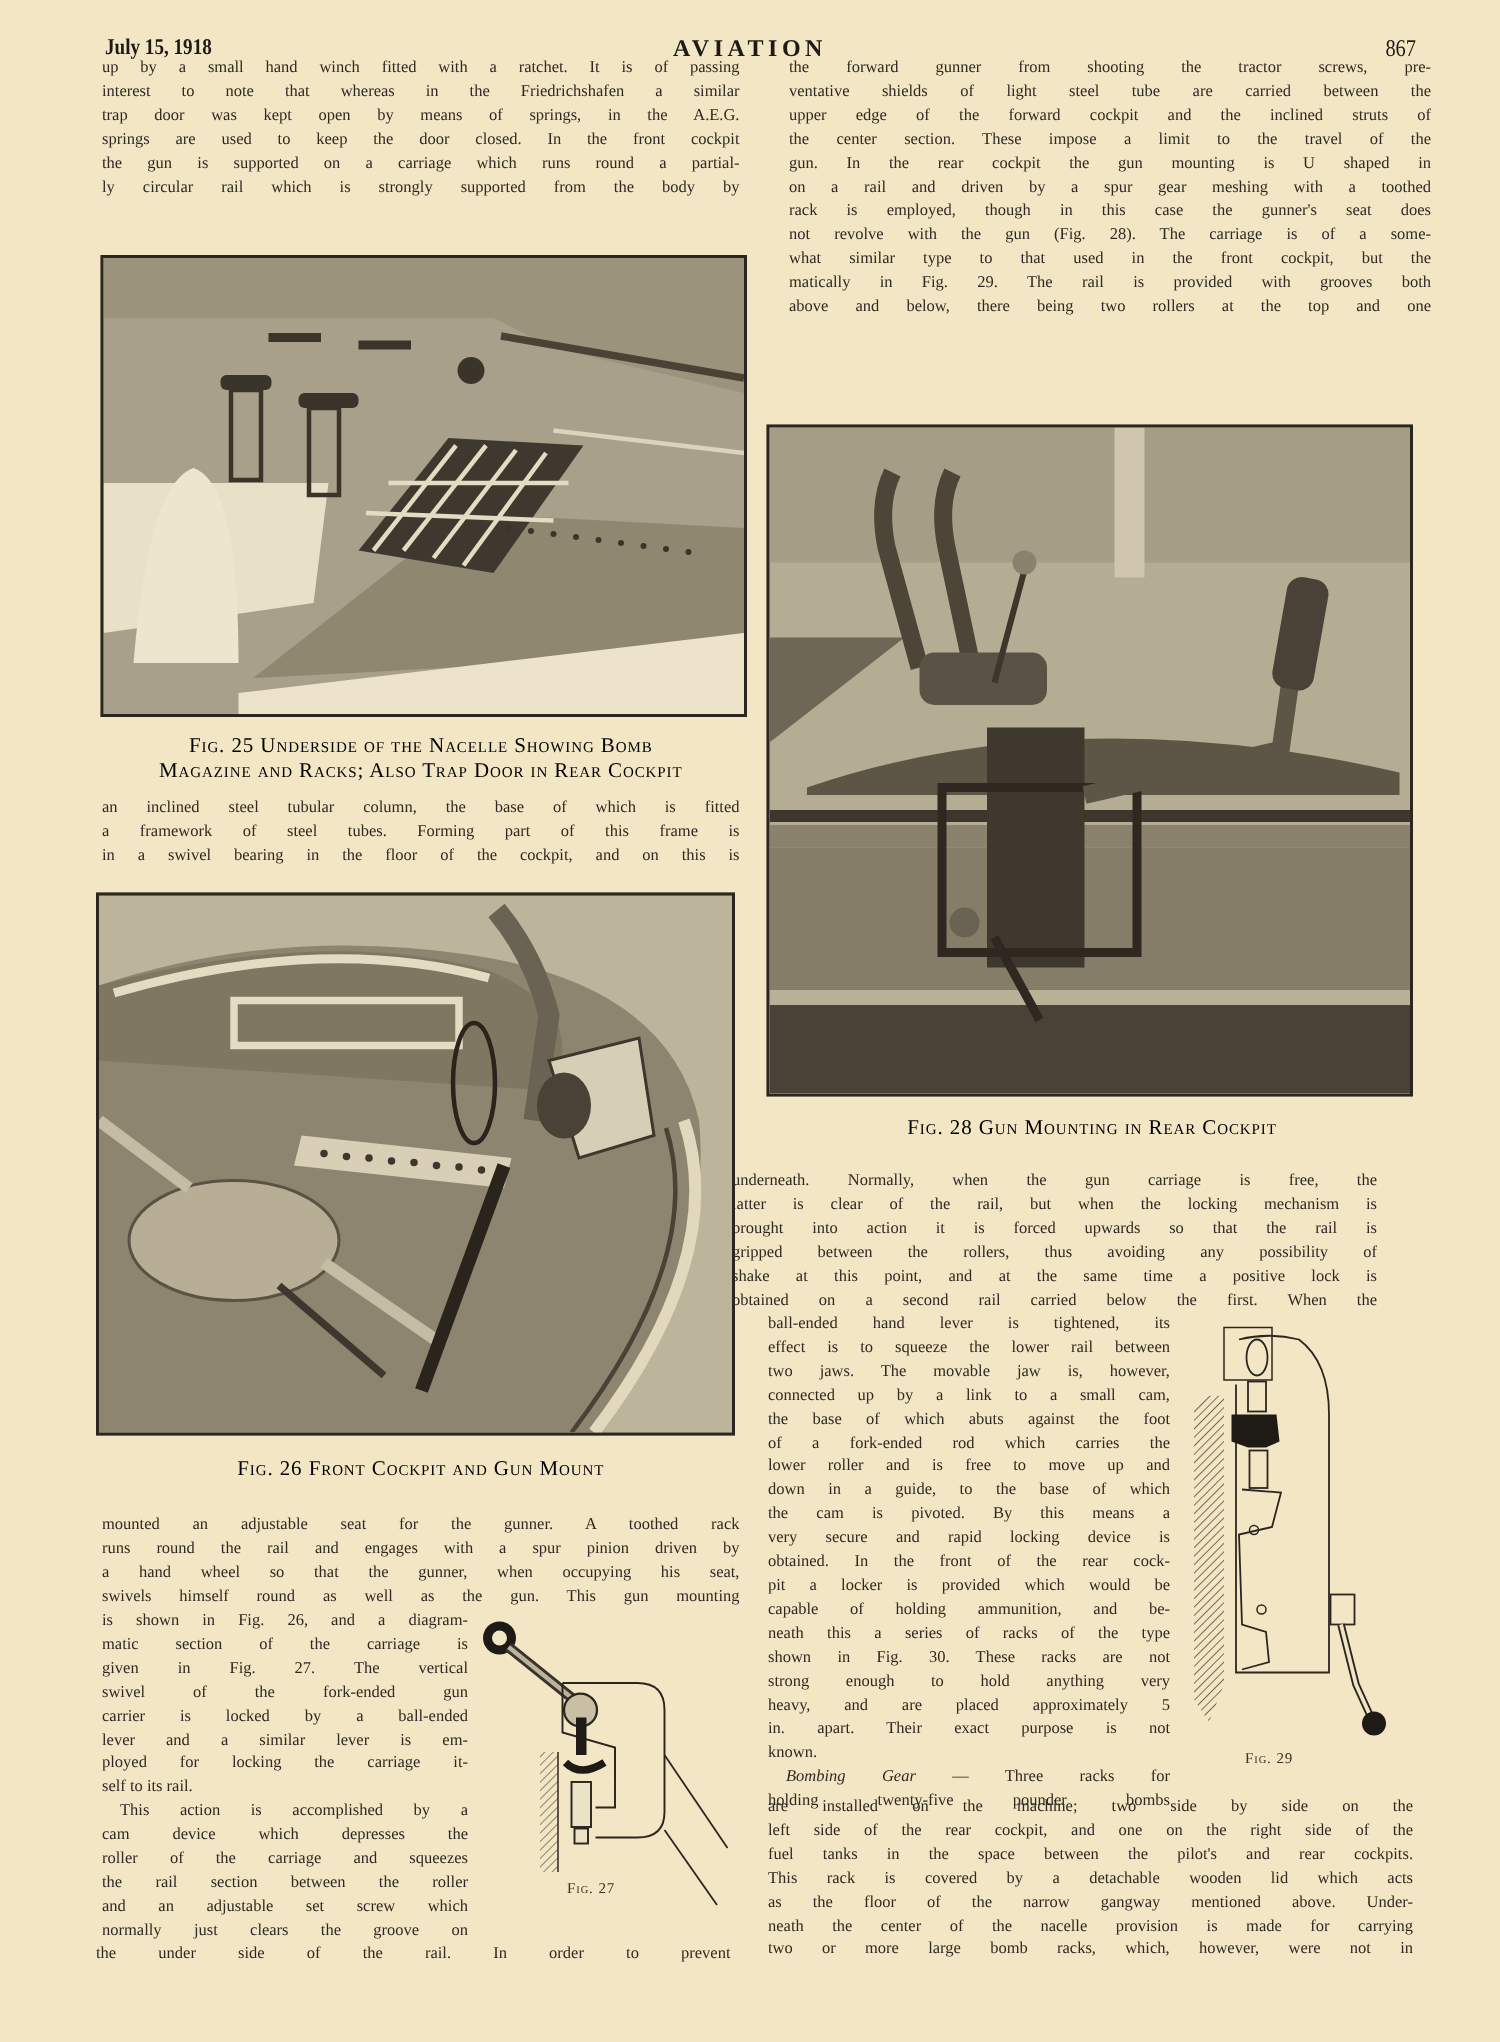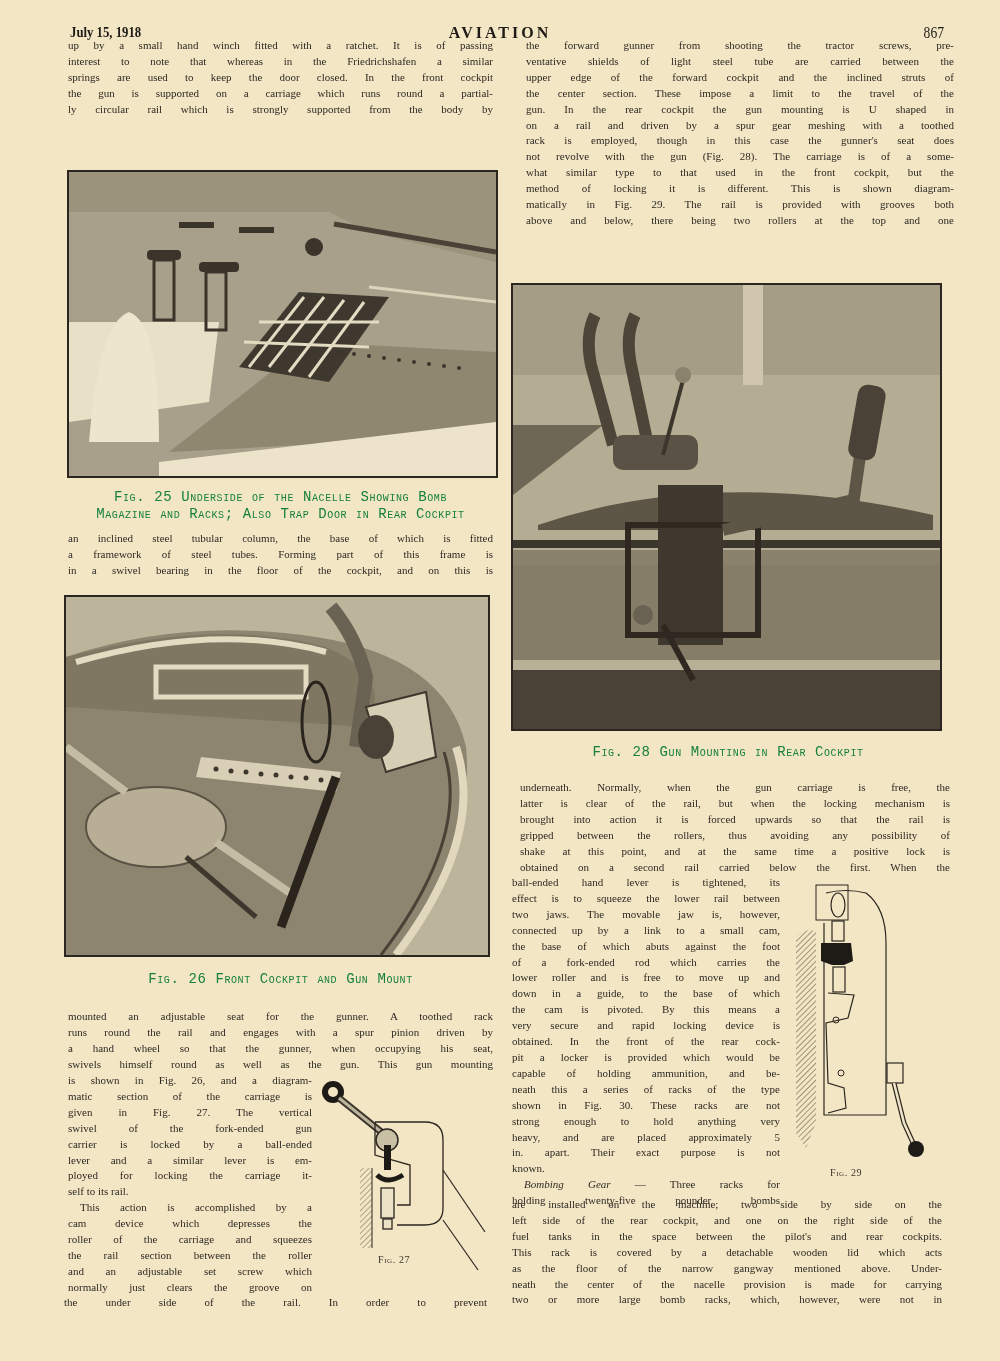--- a/index.html
+++ b/index.html
@@ -22,37 +22,38 @@
   .para .ln { display: block; text-align-last: justify; white-space: nowrap; }
   .para .ln.last { text-align-last: left; }
   .para i { font-style: italic; }
 
   .photo {
     position: absolute; border: 2px solid #2c2620;
     box-shadow: inset 0 0 0 3px #efe4c6;
     overflow: hidden;
   }
   .caption {
-    position: absolute; font-family: Liberation Mono, monospace; font-size: 14px;
-    color: #15803d; text-align: center; line-height: 17px;
+    position: absolute; font-family: Liberation Serif, serif; font-size: 14px;
+    color: #000000; text-align: center; line-height: 17px;
     font-variant: small-caps; letter-spacing: 0.6px;
   }
   .fig-label { position: absolute; font-family: "Liberation Serif", serif; font-size: 10px; color: #3a332c; font-variant: small-caps; letter-spacing: 0.6px; }
   svg { display: block; }
 </style>
 </head>
 <body>
 
 <div class="hdr hdr-date">July 15, 1918</div>
 <div class="hdr hdr-title">AVIATION</div>
 <div class="hdr hdr-page">867</div>
 
 <div class="para" style="left:68px; top:38px; width:425px;">
   <span class="ln">up by a small hand winch fitted with a ratchet.  It is of passing</span>
   <span class="ln">interest to note that whereas in the Friedrichshafen a similar</span>
+  <span class="ln">trap door was kept open by means of springs, in the A.E.G.</span>
   <span class="ln">springs are used to keep the door closed.  In the front cockpit</span>
   <span class="ln">the gun is supported on a carriage which runs round a partial-</span>
   <span class="ln">ly circular rail which is strongly supported from the body by</span>
 </div>
 
 <div class="photo" style="left:67px; top:170px; width:427px; height:304px; background:#b3aa93;">
   <svg width="427" height="304" viewBox="0 0 427 304">
     <rect width="427" height="304" fill="#a8a08a"></rect>
     <polygon points="0,0 427,0 427,90 300,60 260,40 0,40" fill="#9b937c"></polygon>
     <path d="M0,150 L150,150 L140,230 L0,250 Z" fill="#e9e0c8"></path>
@@ -199,21 +200,20 @@
 <div class="para" style="left:502px; top:38px; width:428px;margin-left:24px;">
   <span class="ln">the forward gunner from shooting the tractor screws, pre-</span>
   <span class="ln">ventative shields of light steel tube are carried between the</span>
   <span class="ln">upper edge of the forward cockpit and the inclined struts of</span>
   <span class="ln">the center section.  These impose a limit to the travel of the</span>
   <span class="ln">gun.  In the rear cockpit the gun mounting is U shaped in</span>
   <span class="ln">on a rail and driven by a spur gear meshing with a toothed</span>
   <span class="ln">rack is employed, though in this case the gunner's seat does</span>
   <span class="ln">not revolve with the gun (Fig. 28).  The carriage is of a some-</span>
   <span class="ln">what similar type to that used in the front cockpit, but the</span>
-  <span class="ln">method of locking it is different.  This is shown diagram-</span>
   <span class="ln">matically in Fig. 29.  The rail is provided with grooves both</span>
   <span class="ln">above and below, there being two rollers at the top and one</span>
 </div>
 
 <div class="photo" style="left:511px; top:283px; width:427px; height:444px; background:#b0a78f;">
   <svg width="427" height="444" viewBox="0 0 427 444">
     <rect width="427" height="444" fill="#b5ac94"></rect>
     <rect x="0" y="0" width="427" height="90" fill="#a59d86"></rect>
     <rect x="230" y="0" width="20" height="100" fill="#cfc6ad"></rect>
     <polygon points="0,140 90,140 0,210" fill="#6f6755"></polygon>
@@ -235,21 +235,21 @@
     <rect x="340" y="100" width="28" height="75" rx="10" fill="#4a4236" transform="rotate(10 354 137)"></rect>
     <line x1="150" y1="340" x2="180" y2="395" stroke="#2e2821" stroke-width="6"></line>
     <circle cx="130" cy="330" r="10" fill="#6a6252"></circle>
   </svg>
 </div>
 
 <div class="caption" style="left:514px; top:744px; width:428px;">
   <div>Fig. 28  Gun Mounting in Rear Cockpit</div>
 </div>
 
-<div class="para" style="left:520px; top:780px; width:430px;font-family:Liberation Serif, serif;">
+<div class="para" style="left:488px; top:780px; width:430px;font-family:Liberation Serif, serif;">
   <span class="ln">underneath.  Normally, when the gun carriage is free, the</span>
   <span class="ln">latter is clear of the rail, but when the locking mechanism is</span>
   <span class="ln">brought into action it is forced upwards so that the rail is</span>
   <span class="ln">gripped between the rollers, thus avoiding any possibility of</span>
   <span class="ln">shake at this point, and at the same time a positive lock is</span>
   <span class="ln">obtained on a second rail carried below the first.  When the</span>
 </div>
 
 <div class="para" style="left:512px; top:875px; width:268px;">
   <span class="ln">ball-ended hand lever is tightened, its</span>

